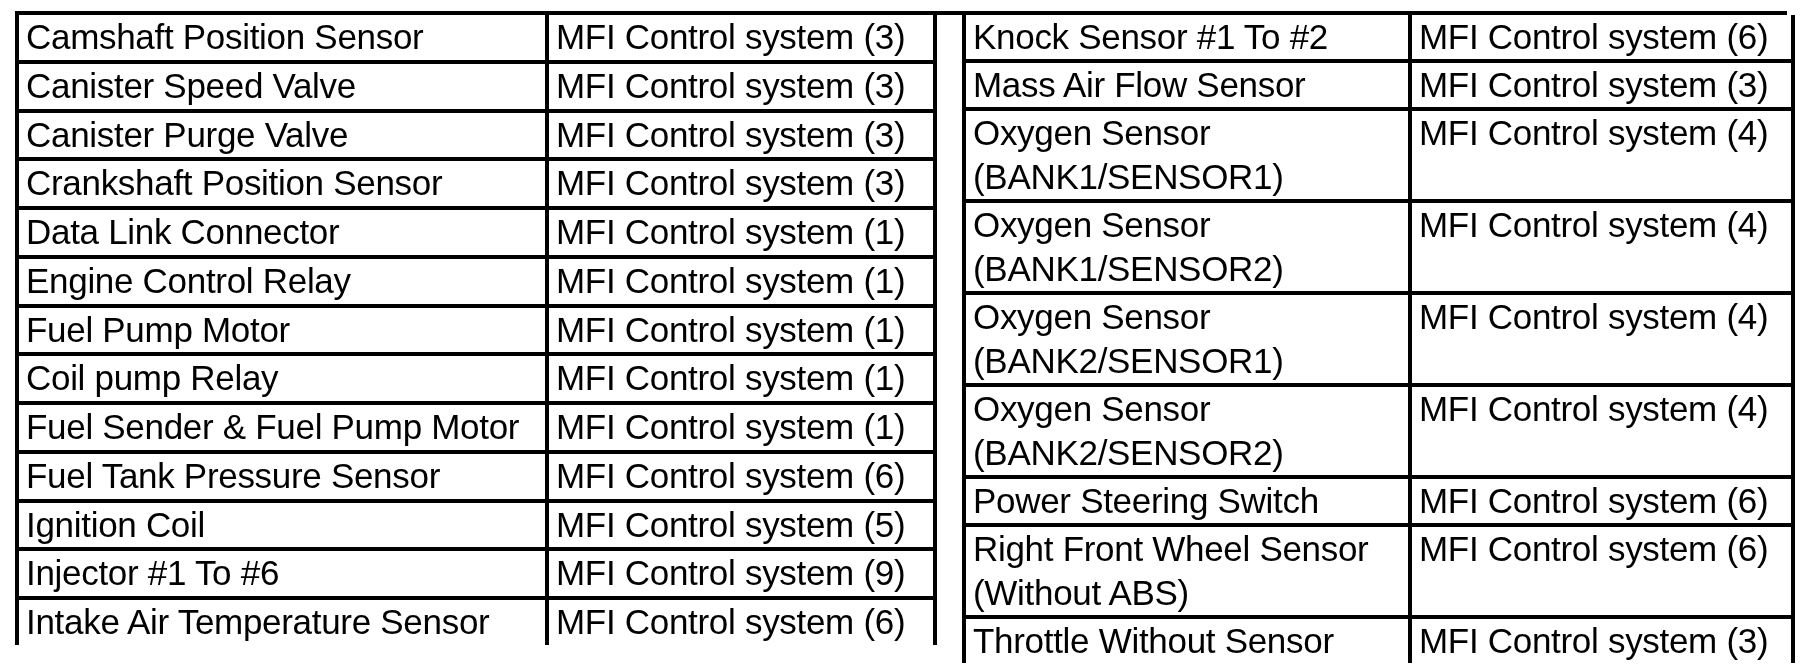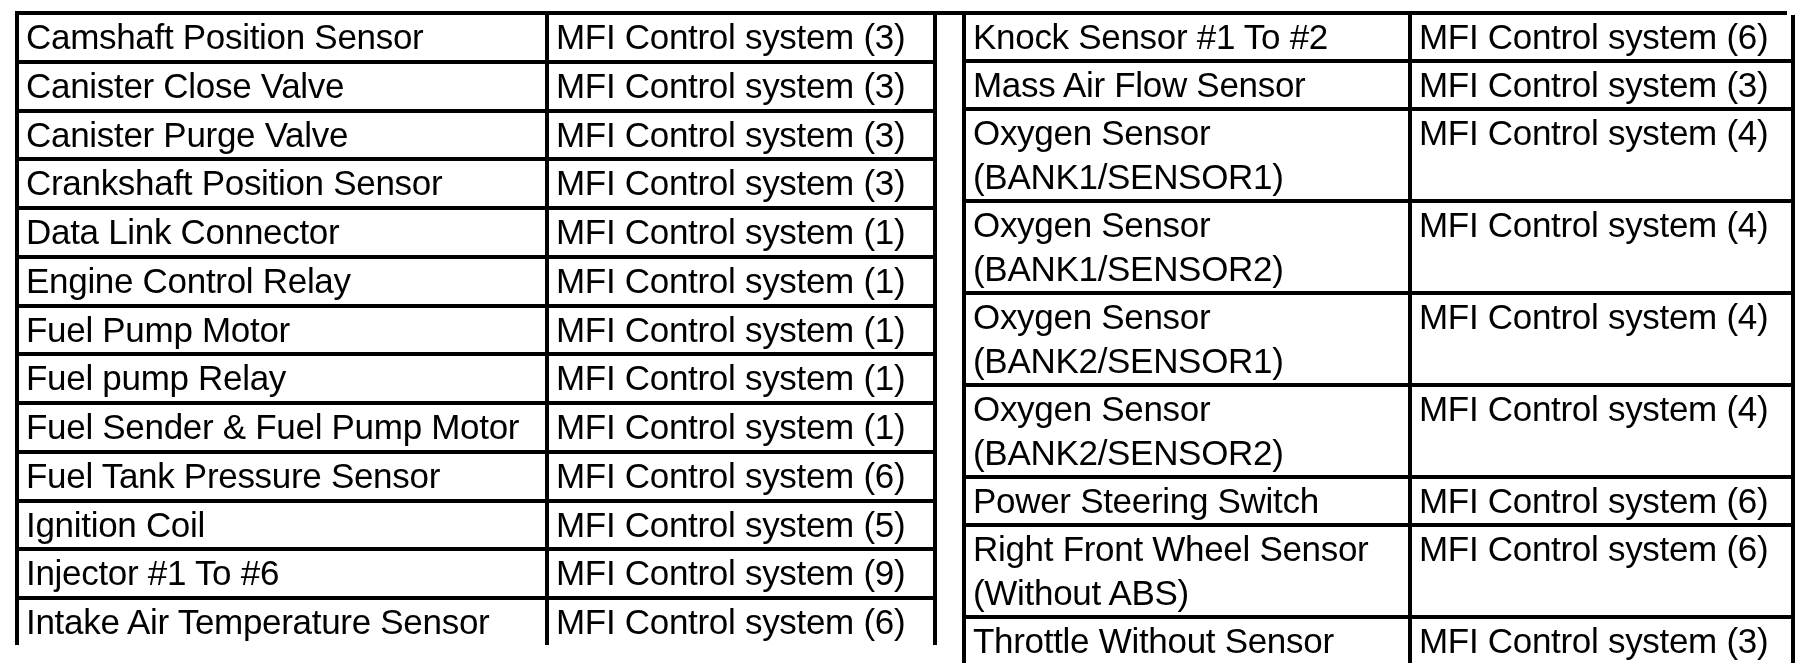--- a/index.html
+++ b/index.html
@@ -61,21 +61,21 @@
       <colgroup>
           <col style="width:530px">
           <col style="width:388px">
         </colgroup>
       <tbody>
         <tr class="single">
           <td>Camshaft Position Sensor</td>
           <td>MFI Control system (3)</td>
         </tr>
         <tr class="single">
-          <td>Canister Close Valve</td>
+          <td>Canister Speed Valve</td>
           <td>MFI Control system (3)</td>
         </tr>
         <tr class="single">
           <td>Canister Purge Valve</td>
           <td>MFI Control system (3)</td>
         </tr>
         <tr class="single">
           <td>Crankshaft Position Sensor</td>
           <td>MFI Control system (3)</td>
         </tr>
@@ -85,21 +85,21 @@
         </tr>
         <tr class="single">
           <td>Engine Control Relay</td>
           <td>MFI Control system (1)</td>
         </tr>
         <tr class="single">
           <td>Fuel Pump Motor</td>
           <td>MFI Control system (1)</td>
         </tr>
         <tr class="single">
-          <td>Fuel pump Relay</td>
+          <td>Coil pump Relay</td>
           <td>MFI Control system (1)</td>
         </tr>
         <tr class="single">
           <td>Fuel Sender &amp; Fuel Pump Motor</td>
           <td>MFI Control system (1)</td>
         </tr>
         <tr class="single">
           <td>Fuel Tank Pressure Sensor</td>
           <td>MFI Control system (6)</td>
         </tr>

